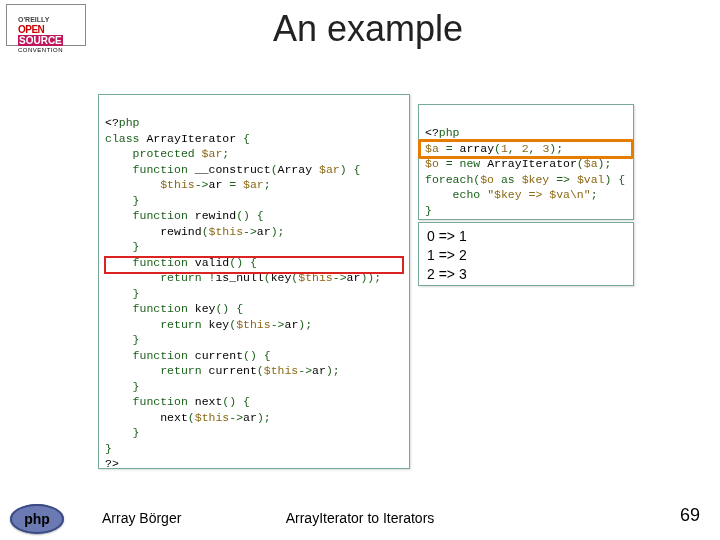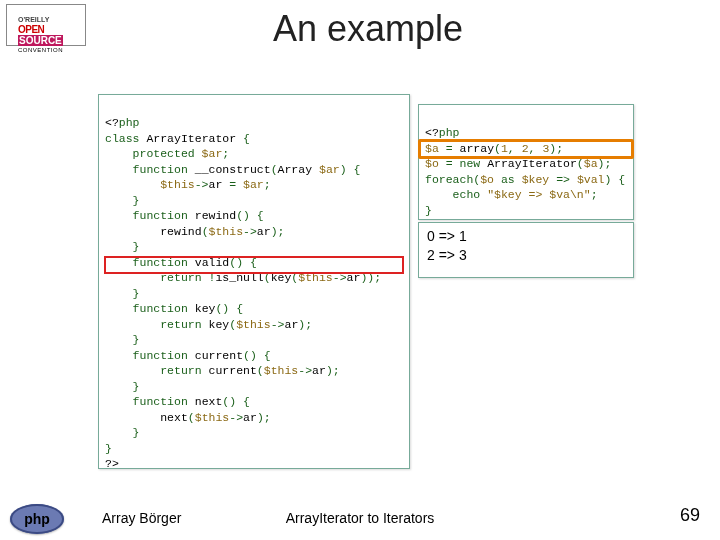--- a/index.html
+++ b/index.html
@@ -80,21 +80,21 @@
     top: 104px;
     left: 418px;
     width: 216px;
     height: 116px;
   }
   .outputbox {
     position: absolute;
     top: 222px;
     left: 418px;
     width: 216px;
-    height: 56px;
+    height: 64px;
     border: 1px solid #7a9;
     background: #fff;
     font-family: Verdana, sans-serif;
     font-size: 14px;
     line-height: 1.35;
     padding: 4px 8px;
     box-sizing: border-box;
     box-shadow: 1px 1px 2px rgba(0,0,0,0.15);
   }
   .kw { color: #1a5f1a; }
@@ -176,20 +176,21 @@
 <div class="codebox codebox-right-top"><span>&lt;?</span><span class="kw">php</span>
 <span class="lit">$a </span><span class="kw">= </span><span>array</span><span class="kw">(</span><span class="lit">1</span><span class="kw">, </span><span class="lit">2</span><span class="kw">, </span><span class="lit">3</span><span class="kw">);</span>
 <span class="lit">$o </span><span class="kw">= new </span><span>ArrayIterator</span><span class="kw">(</span><span class="lit">$a</span><span class="kw">);</span>
 <span class="kw">foreach(</span><span class="lit">$o </span><span class="kw">as </span><span class="lit">$key </span><span class="kw">=&gt; </span><span class="lit">$val</span><span class="kw">) {</span>
 <span class="kw">    echo </span><span class="lit">"$key =&gt; $va\n"</span><span class="kw">;</span>
 <span class="kw">}</span>
 <span>?&gt;</span></div>
 
 <div class="outputbox">
   <div>0 =&gt; 1</div>
+  <div>1 =&gt; 2</div>
   <div>2 =&gt; 3</div>
 </div>
 
 <div class="hl-red" style="top:256px; left:104px; width:300px; height:18px;"></div>
 <div class="hl-orange" style="top:139px; left:418px; width:216px; height:20px;"></div>
 
 <div class="footer-left">Array Börger</div>
 <div class="footer-center">ArrayIterator to Iterators</div>
 <div class="footer-right">69</div>
 

